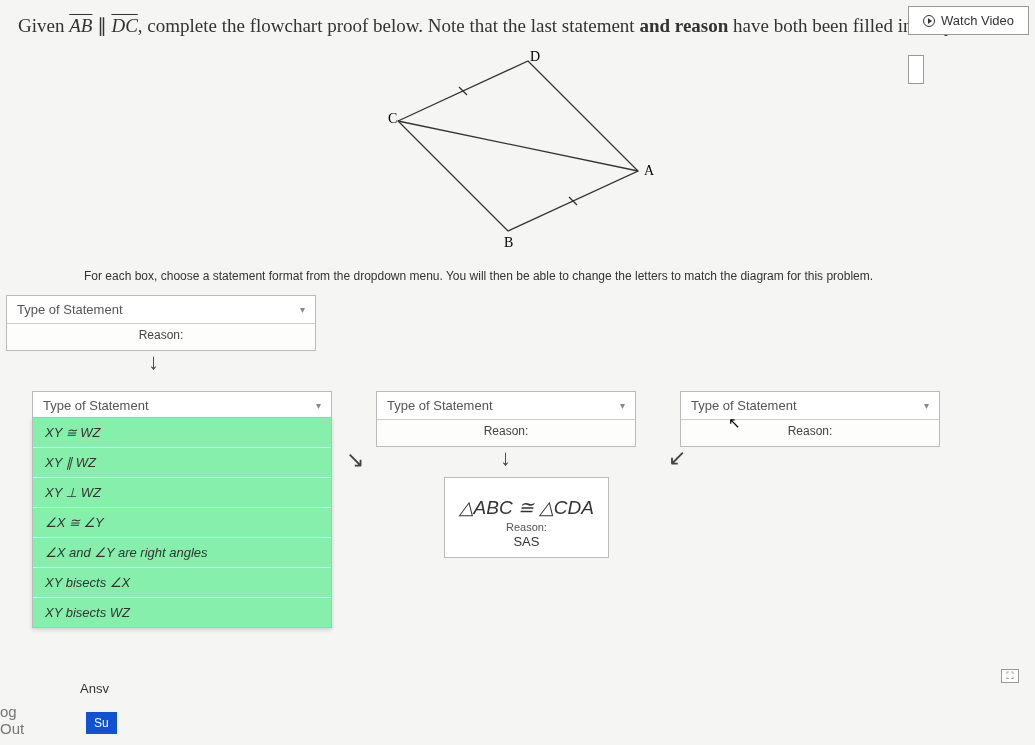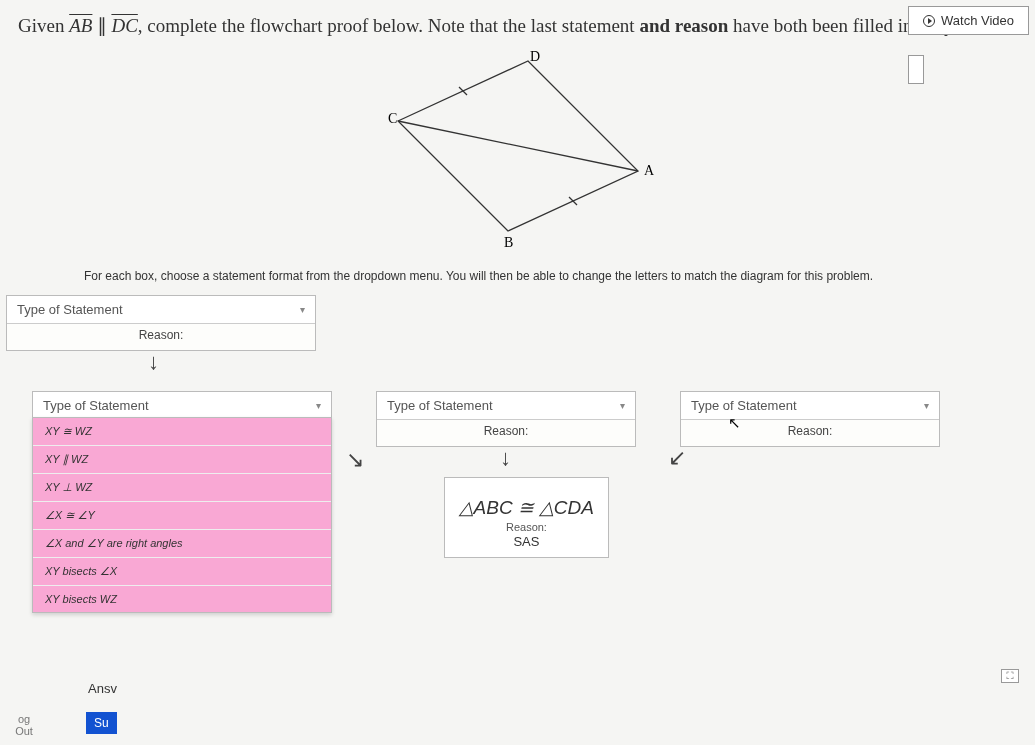--- a/index.html
+++ b/index.html
@@ -86,24 +86,24 @@
     color: #444;
   }
   .arrow {
     position: absolute;
     font-size: 22px;
     color: #444;
     font-family: Arial, sans-serif;
   }
   .dropdown-menu {
     position:absolute;
-    background:#f9a8d4;
+    background:#86efac;
     border:1px solid #bbb;
     font-family: Arial, sans-serif;
-    font-size: 11px;
+    font-size: 13px;
     box-shadow: 0 2px 4px rgba(0,0,0,.15);
   }
   .dropdown-menu .opt {
     padding: 7px 12px;
     border-top: 1px solid #eee;
     cursor: pointer;
     font-style: italic;
   }
   .dropdown-menu .opt:first-child { border-top:none; }
   .final-box {
@@ -112,22 +112,22 @@
     background:#fff;
     text-align:center;
     padding: 6px 14px 8px 14px;
     font-family: Arial, sans-serif;
   }
   .final-box .stmt { font-style: italic; font-size: 19px; margin-top: 12px; }
   .final-box .label { font-size: 11px; color:#555; margin-top:2px; }
   .final-box .val { font-size: 13px; margin-top:1px; }
   .logout {
     position:absolute; left:0; bottom:8px;
-    font-family: Arial, sans-serif; font-size:11px; color:#777;
-    width: 36px; text-align:center; overflow:hidden;padding-left:12px;
+    font-family: Arial, sans-serif; font-size:15px; color:#777;
+    width: 36px; text-align:left; overflow:hidden;
   }
   .answ {
     position:absolute; font-family:Arial,sans-serif; font-size:13px;
   }
   .su-btn {
     position:absolute; background:#1252d1; color:#fff;
     font-family:Arial,sans-serif; font-size:12px; padding:4px 8px;
     border:none; cursor:pointer;
   }
   .fs-icon {
@@ -225,16 +225,16 @@
   <div class="final-box" style="left:444px; top:182px;">
     <div class="stmt">△ABC ≅ △CDA</div>
     <div class="label">Reason:</div>
     <div class="val">SAS</div>
   </div>
 
 </div>
 
 <div class="cursor" style="left:728px; top:414px;">↖</div>
 
-<div class="answ" style="left:88px; top:681px;">Ansv</div>
+<div class="answ" style="left:80px; top:681px;">Ansv</div>
 <button class="su-btn" style="left:86px; top:712px;"><span>Su</span></button>
 <div class="logout">og Out</div>
 <div class="fs-icon">⛶</div>
 
 </body></html>

